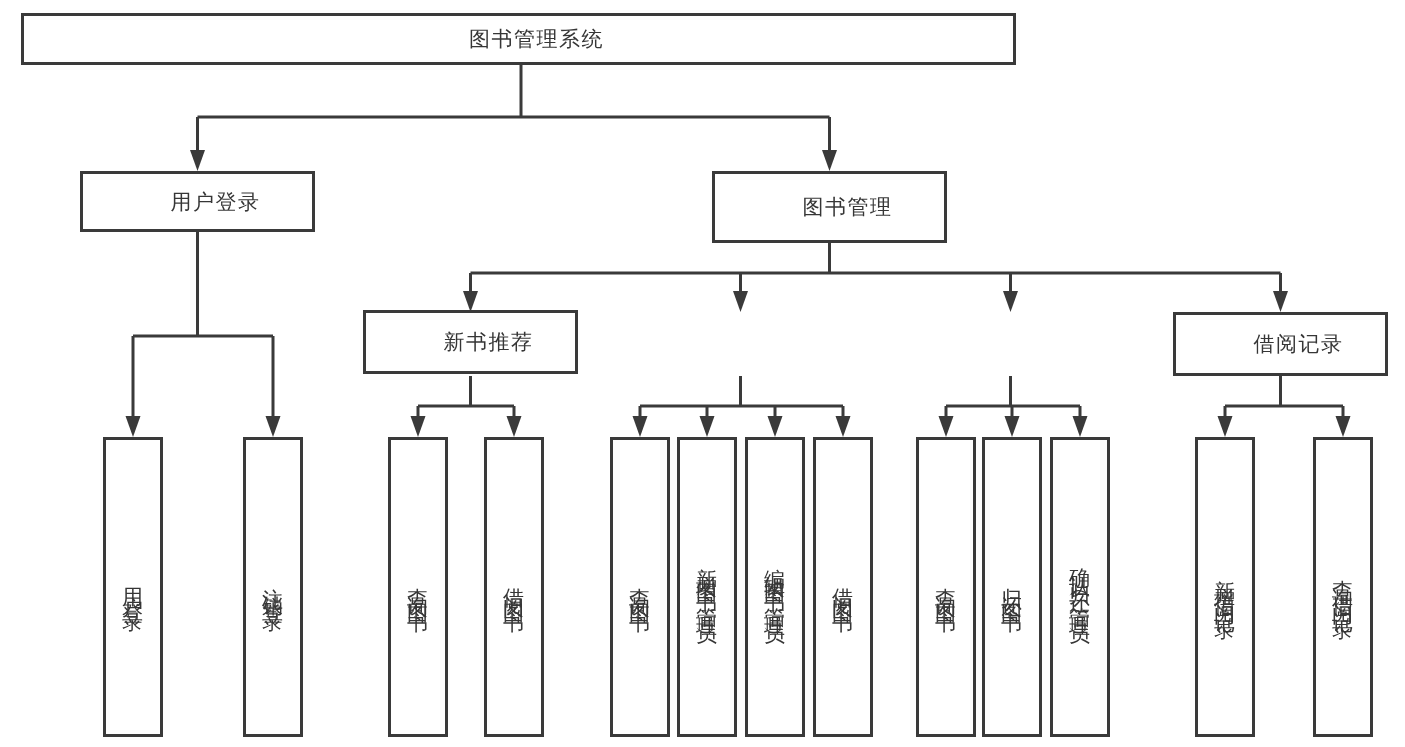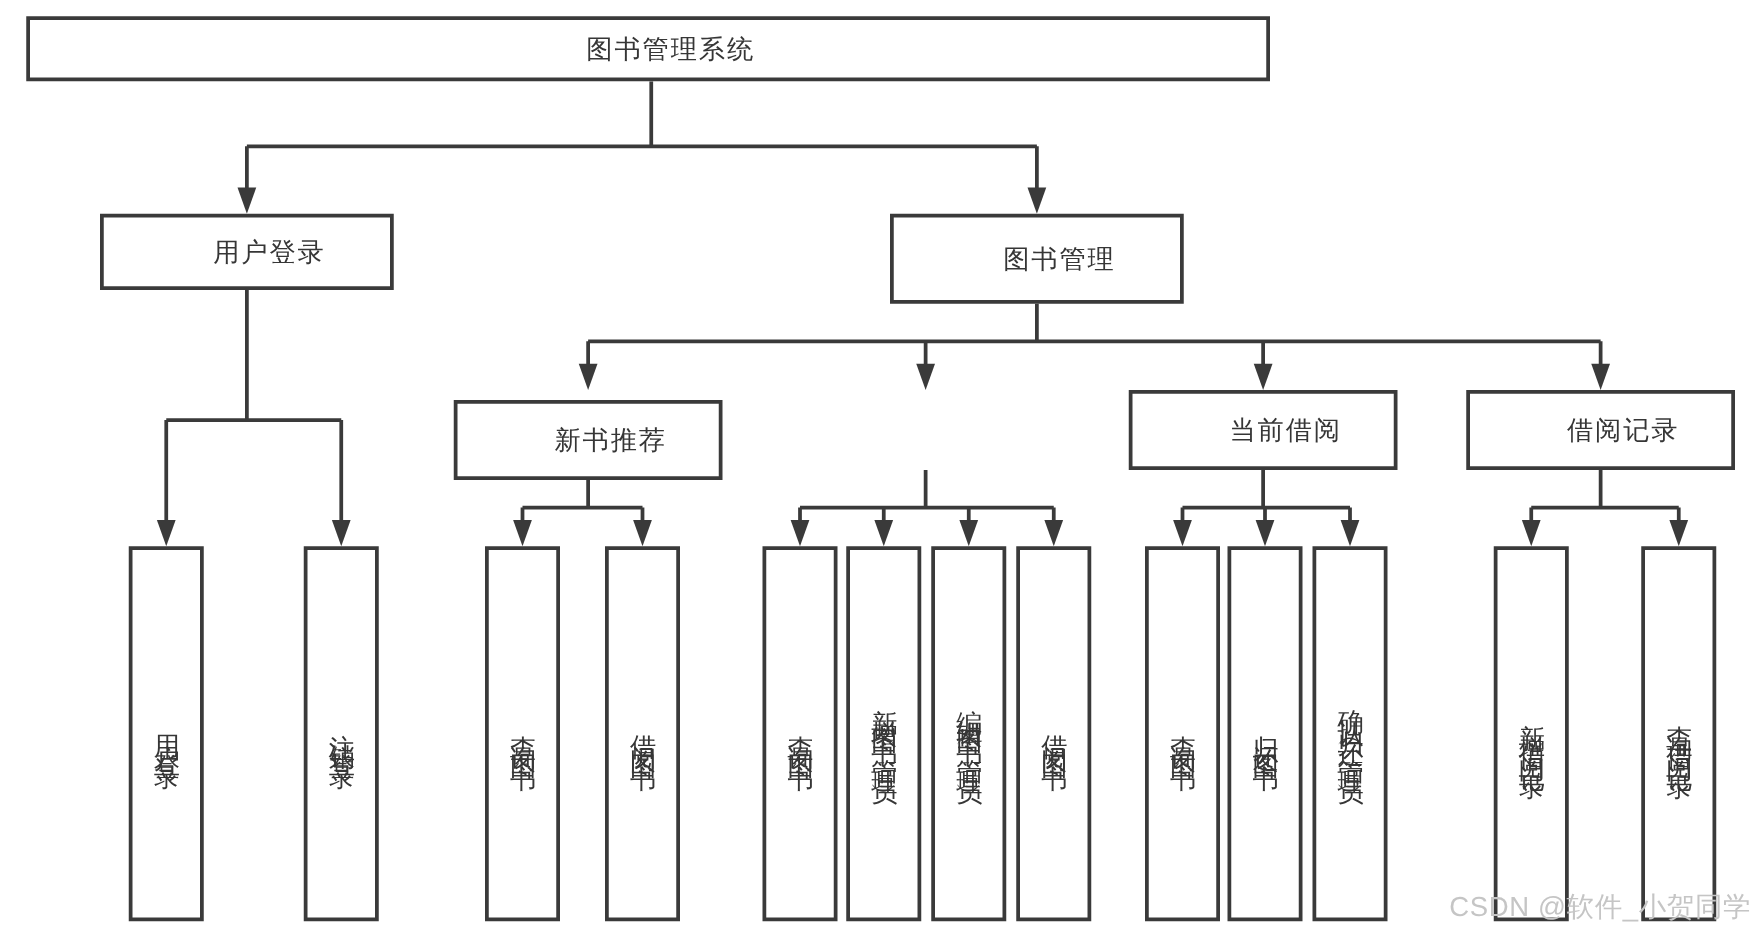--- a/index.html
+++ b/index.html
@@ -61,25 +61,22 @@
     <span>图书管理系统</span>
   </div>
 
   <div class="box h" style="left:80px;top:171px;width:235px;height:61px">
     <span>用户登录</span>
   </div>
   <div class="box h" style="left:712px;top:171px;width:235px;height:72px">
     <span>图书管理</span>
   </div>
 
-  <div class="box h" style="left:363px;top:320px;width:215px;height:64px">
+  <div class="box h" style="left:363px;top:310px;width:215px;height:64px">
     <span>新书推荐</span>
-  </div>
-  <div class="box h" style="left:903px;top:312px;width:215px;height:64px">
-    <span>当前借阅</span>
   </div>
   <div class="box h" style="left:1173px;top:312px;width:215px;height:64px">
     <span>借阅记录</span>
   </div>
 
   <div class="box v" style="left:103px;top:437px;width:60px;height:300px">
     <span class="vtext">用户登录</span>
   </div>
   <div class="box v" style="left:243px;top:437px;width:60px;height:300px">
     <span class="vtext">注销登录</span>
@@ -115,14 +112,13 @@
     <span class="vtext">确认归还（管理员）</span>
   </div>
 
   <div class="box v" style="left:1195px;top:437px;width:60px;height:300px">
     <span class="vtext">新增借阅记录</span>
   </div>
   <div class="box v" style="left:1313px;top:437px;width:60px;height:300px">
     <span class="vtext">查询借阅记录</span>
   </div>
 
-  <div class="watermark">CSDN @软件_小贺同学</div>
 </div>
 
 </body></html>

